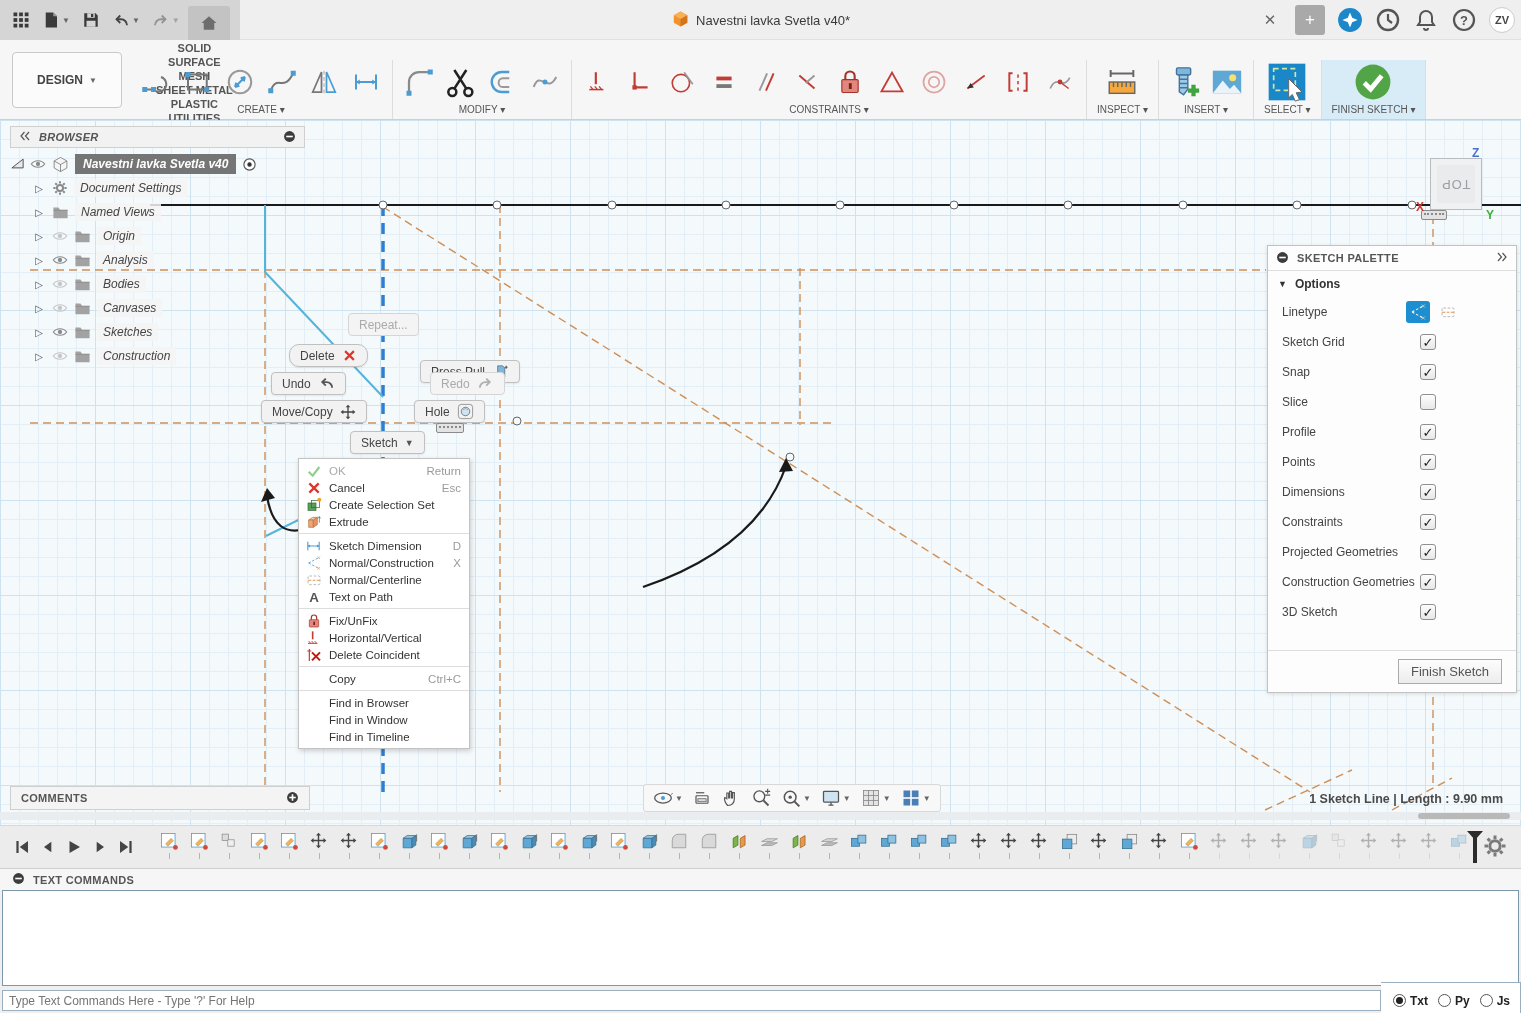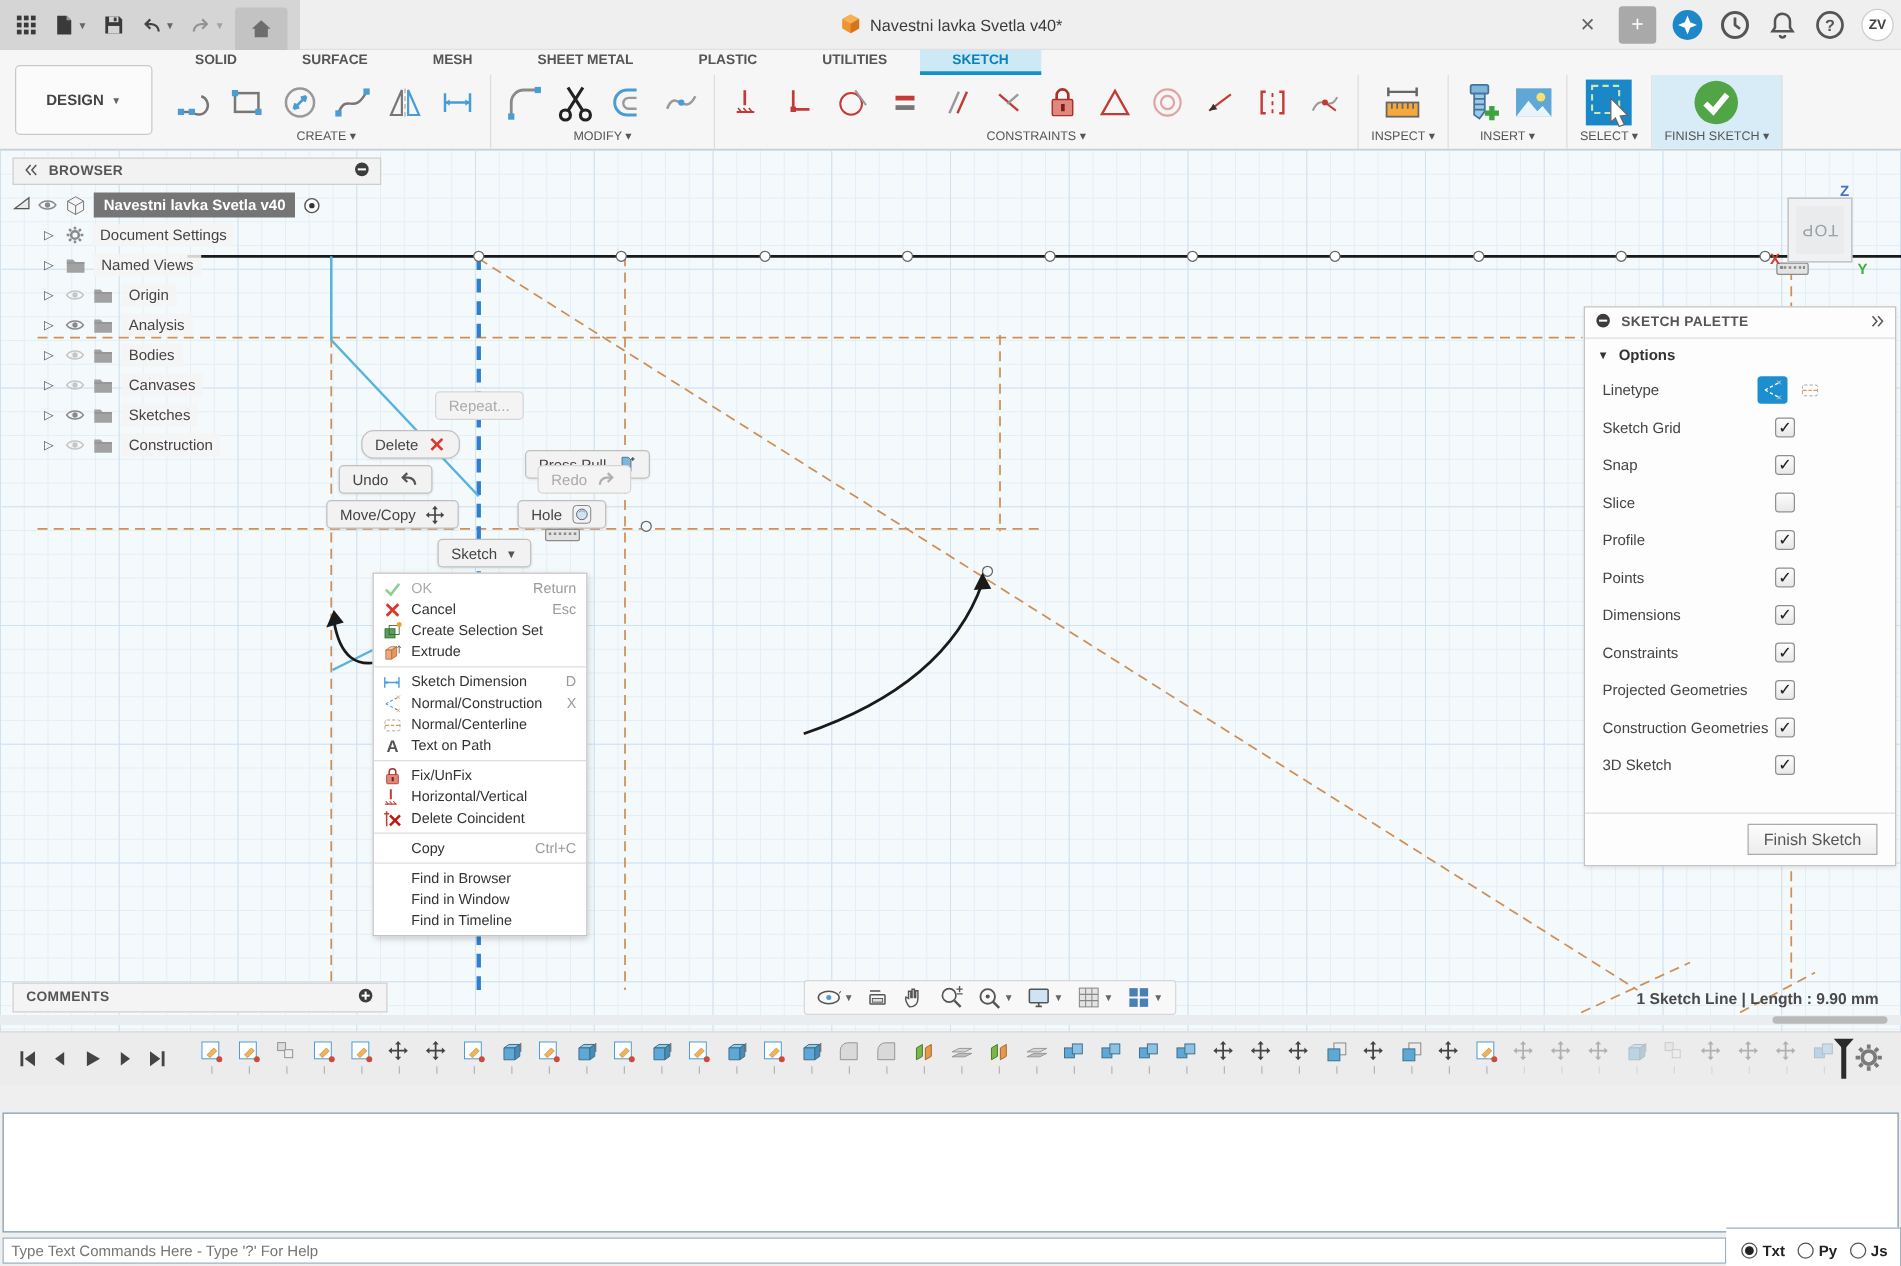--- a/index.html
+++ b/index.html
@@ -19,42 +19,42 @@
   #tb-right { position:absolute; right:6px; top:0; height:40px; display:flex; align-items:center; gap:12px; }
   .tbr-btn { width:26px; height:26px; display:flex; align-items:center; justify-content:center; border-radius:50%; cursor:pointer; }
   .tbr-btn.sq { border-radius:3px; }
   #close-x { font-size:15px; color:#666; }
   #new-tab { background:#a9a9a9; color:#fff; font-size:17px; width:30px; height:30px; }
   #avatar { background:#fff; border:1px solid #ccc; color:#444; font-size:11px; font-weight:bold; }
 
   
   #ribbon { position:absolute; left:0; top:40px; width:1521px; height:80px; background:#f6f6f6; border-bottom:1px solid #cfcfcf; }
   #design-box { position:absolute; left:12px; top:12px; width:110px; height:56px; border:1px solid #c9c9c9; border-radius:4px; background:#fbfbfb; display:flex; align-items:center; justify-content:center; gap:6px; font-size:12px; font-weight:bold; color:#444; cursor:pointer; }
-  #tabs-row { position:absolute; left:130px; top:0; height:20px; display:flex; }
+  #tabs-row { position:absolute; left:130px; top:0; height:20px; display:flex;flex-direction:column; }
   .tab { padding:2px 26px 0 26px; height:20px; font-size:11px; font-weight:bold; color:#555; display:flex; align-items:flex-start; justify-content:center; cursor:pointer; white-space:nowrap; }
   .tab.active { background:#cde9f6; color:#0a82b8; border-bottom:3px solid #1193c9; }
   #groups-row { position:absolute; left:130px; top:20px; height:59px; display:flex; align-items:stretch; }
   .rgroup { display:flex; flex-direction:column; align-items:center; padding:0 10px; border-right:1px solid #ddd; }
   .rgroup.hl { background:#d8ecf7; }
   .rgroup-tools { flex:1; display:flex; align-items:center; gap:10px; }
   .rtool { width:32px; height:34px; display:flex; align-items:center; justify-content:center; cursor:pointer; border-radius:3px; }
   .rgroup-label { font-size:10px; color:#555; padding-bottom:4px; cursor:pointer; white-space:nowrap; }
 
   
   #canvas { position:absolute; left:0; top:120px; width:1521px; height:705px; background:#f4f9fc;
     background-image:
       linear-gradient(#cfe2f0 1px, transparent 1px),
       linear-gradient(90deg,#cfe2f0 1px, transparent 1px),
       linear-gradient(#e4eef6 1px, transparent 1px),
       linear-gradient(90deg,#e4eef6 1px, transparent 1px);
     background-size:95px 95px, 95px 95px, 19px 19px, 19px 19px; overflow:hidden; }
   #geom { position:absolute; left:0; top:0; width:1521px; height:705px; }
 
   
-  #browser { position:absolute; left:10px; top:6px; width:295px; }
+  #browser { position:absolute; left:10px; top:6px; width:295px;font-style:italic; }
   #browser-header { height:22px; background:#f2f2f2; border:1px solid #cfcfcf; display:flex; align-items:center; padding:0 8px; gap:8px; color:#555; font-size:11px; font-weight:bold; letter-spacing:.3px; }
   #browser-header .spacer { flex:1; }
   .btree { margin-top:4px; }
   .brow { height:24px; display:flex; align-items:center; gap:6px; cursor:pointer; }
   .brow .lbl { background:rgba(245,245,245,.85); padding:2px 6px; color:#444; }
   .brow-root .lbl { background:#757575; color:#fff; font-weight:bold; padding:3px 8px; }
   .caret3 { width:14px; text-align:center; color:#555; font-size:10px; }
   .indent1 { margin-left:22px; }
 
   
@@ -1342,20 +1342,27 @@
           <circle cx="12" cy="12" r="5.2" stroke="#7a7a7a" stroke-width="3"></circle>
           <g stroke="#7a7a7a" stroke-width="3">
             <path d="M12 1.5 V5 M12 19 V22.5" transform="rotate(0 12 12)"></path>
             <path d="M12 1.5 V5 M12 19 V22.5" transform="rotate(45 12 12)"></path>
             <path d="M12 1.5 V5 M12 19 V22.5" transform="rotate(90 12 12)"></path>
             <path d="M12 1.5 V5 M12 19 V22.5" transform="rotate(135 12 12)"></path>
           </g>
         </svg></div>
   </div>
 
+  <div id="tc-header">
+    <span class="circ-min"><svg width="13" height="13" viewBox="0 0 24 24" fill="none">
+          <circle cx="12" cy="12" r="10" fill="#3c3c3c"></circle>
+          <rect x="6" y="10.5" width="12" height="3" fill="#fff"></rect>
+        </svg></span>
+    <span>TEXT COMMANDS</span>
+  </div>
   <div id="tc-body"></div>
   <div id="tc-inputrow">
     <input id="tc-input" placeholder="Type Text Commands Here - Type '?' For Help" style="">
     <div id="tc-modes">
         <label class="mode">
           <span class="radio">
             <span class="dot"></span>
           </span>
           <span>Txt</span>
         </label>

